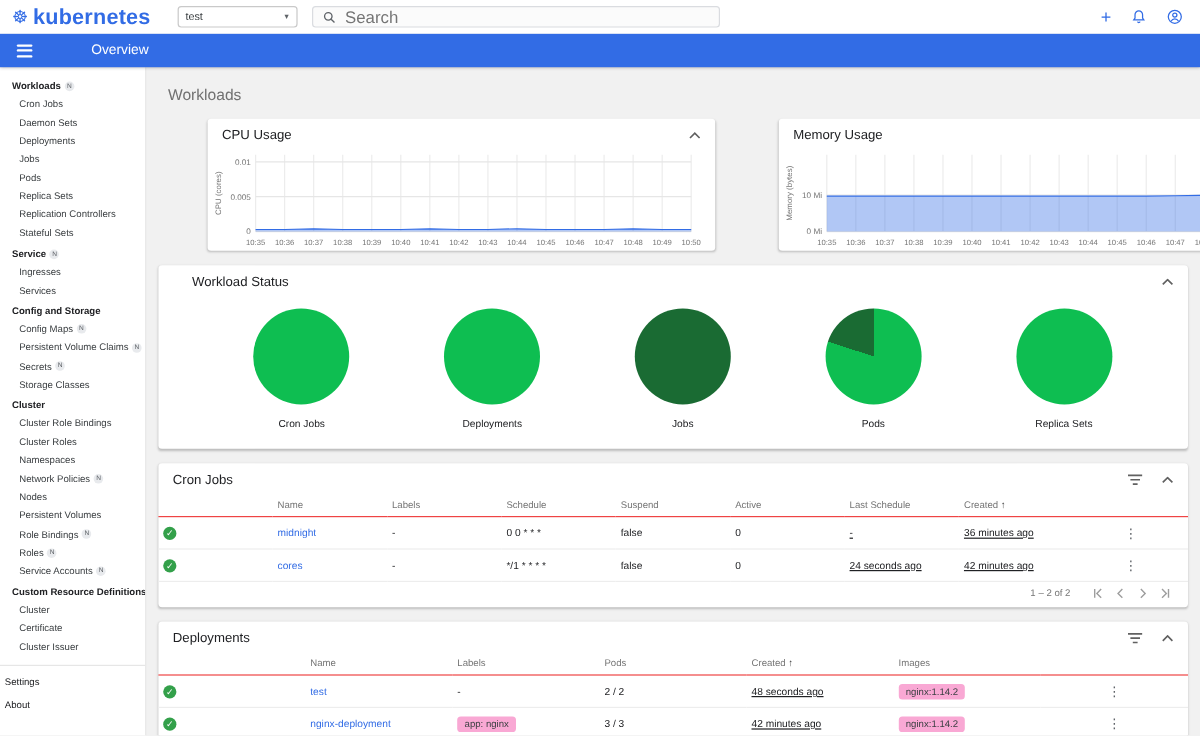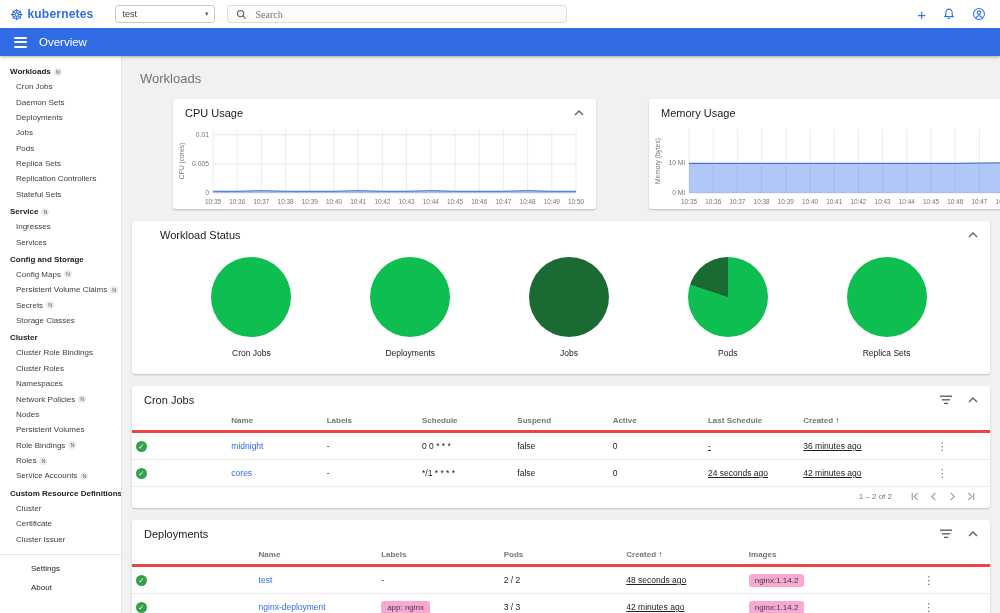--- a/index.html
+++ b/index.html
@@ -6,67 +6,67 @@
   html,body { margin:0; padding:0; }
   body {
     width:1000px; height:613px; overflow:hidden;
     font-family:"Liberation Sans", sans-serif;
     background:#f1f1f1; color:#202124;
   }
   
   .topbar { height:28px; background:#fff; display:flex; align-items:center; padding:0 10px; position:relative; z-index:3; }
   .brand { display:flex; align-items:center; gap:4px; cursor:pointer; }
   .k8s-logo { color:#326ce5; font-size:15px; line-height:1; }
-  .brand-text { color:#326ce5; font-size:12px; font-weight:bold; letter-spacing:.2px; }
+  .brand-text { color:#326ce5; font-size:18px; font-weight:bold; letter-spacing:.2px; }
   .ns-select { margin-left:22px; width:100px; height:18px; border:1px solid #c9c9c9; border-radius:3px;
     display:flex; align-items:center; justify-content:space-between; padding:0 6px; font-size:9px; color:#3c4043; cursor:pointer; background:#fff; }
   .ns-select .caret { font-size:7px; color:#5f6368; }
   .searchbar { margin-left:12px; width:340px; height:18px; border:1px solid #dadce0; background:#fbfbfb; border-radius:3px;
     display:flex; align-items:center; gap:6px; padding:0 8px; }
-  .search-input { border:none; outline:none; background:transparent; flex:1; font-size:10px; color:#3c4043; font-family:Liberation Serif, serif; }
+  .search-input { border:none; outline:none; background:transparent; flex:1; font-size:14px; color:#3c4043; font-family:Liberation Sans, sans-serif; }
   .top-actions { margin-left:auto; display:flex; align-items:center; gap:16px; padding-right:4px; }
   .plus { color:#326ce5; font-size:15px; line-height:1; cursor:pointer; font-weight:400; }
   .top-actions svg { cursor:pointer; display:block; }
   
   .appbar { height:28px; background:#326ce5; display:flex; align-items:center; gap:12px; padding:0 14px;
     box-shadow:0 1px 3px rgba(0,0,0,.3); position:relative; z-index:2; }
   .hamburger { display:flex; flex-direction:column; gap:2.5px; cursor:pointer; }
   .hamburger span { width:13px; height:2px; background:#fff; border-radius:1px; display:block; }
-  .appbar-title { color:#fff; font-size:11.5px; }
+  .appbar-title { color:#fff; font-size:11.5px;margin-left:37px; }
   
   .layout { display:flex; height:557px; }
   .sidebar { width:122px; background:#fff; border-right:1px solid #e4e4e4; padding:6px 0 0; overflow:hidden; flex:none; }
   .side-section { display:flex; align-items:center; gap:3px; padding:5px 10px 3px; font-size:8px; font-weight:bold; color:#202124;
     white-space:nowrap; overflow:hidden; cursor:pointer; }
   .side-item { display:flex; align-items:center; gap:3px; padding:3.2px 8px 3.2px 16px; font-size:8px; color:#3c4043;
     white-space:nowrap; overflow:hidden; cursor:pointer; }
   .nbadge { width:8px; height:8px; border-radius:50%; background:#e8eaed; color:#5f6368; font-size:5.5px; font-weight:normal;
     display:inline-flex; align-items:center; justify-content:center; flex:none; }
   .side-divider { border-top:1px solid #e6e6e6; margin:7px 0 4px; }
-  .side-foot { display:flex; align-items:center; padding:5px 4px; font-size:8px; color:#202124; cursor:pointer;margin-left:27px; }
+  .side-foot { display:flex; align-items:center; padding:5px 4px; font-size:8px; color:#202124; cursor:pointer; }
   
   .content { flex:1; padding:0 10px; overflow:hidden; }
   .page-title { color:#717171; font-size:13px; margin:15px 0 13px 8px; }
   .card { background:#fff; border-radius:3px; box-shadow:0 1px 2px rgba(0,0,0,.22); }
   .charts-row { display:flex; gap:12px; }
   .chart-card { flex:1; height:110px;margin-left:41px; }
   .card-header { display:flex; align-items:center; justify-content:space-between; padding:8px 12px 4px; }
   .card-title { font-size:11px; color:#202124; }
   .chev { cursor:pointer; }
   .header-icons { display:flex; align-items:center; gap:16px; }
   .chart-body { height:84px; margin:0 8px 0 4px; }
   .status-card { margin-top:12px;padding-left:16px; }
   .pies { display:flex; padding:12px 24px 16px; }
   .pie-cell { flex:1; display:flex; flex-direction:column; align-items:center; }
   .pie { width:80px; height:80px; border-radius:50%; }
   .pie-label { margin-top:11px; font-size:8.5px; color:#202124; }
   
   .table-card { margin-top:12px; }
   .data-table { width:100%; border-collapse:collapse; table-layout:fixed; }
-  .data-table th { text-align:left; font-weight:bold; color:#757575; font-size:8px; padding:6px 4px 5px; border-bottom:3px solid #ef4444;
+  .data-table th { text-align:left; font-weight:normal; color:#757575; font-size:8px; padding:6px 4px 5px; border-bottom:1px solid #ef4444;
     white-space:nowrap; overflow:hidden; cursor:pointer; }
   .data-table td { font-size:8.5px; color:#202124; padding:6.5px 4px; border-bottom:1px solid #ededed; white-space:nowrap; overflow:hidden; }
   .sort { color:#424242; font-size:8px; }
   .link { color:#326ce5; cursor:pointer; }
   .ul { text-decoration:underline; cursor:default; }
   .chip { background:#f9a8d4; border-radius:3px; padding:2px 6px; font-size:8px; color:#3c4043; display:inline-block; }
   .check { display:inline-flex; width:11px; height:11px; border-radius:50%; background:#33a04a; color:#fff; font-size:7.5px;
     align-items:center; justify-content:center; }
   .kebab-cell { text-align:center; }
   .kebab { color:#5f6368; font-size:11px; cursor:pointer; }

